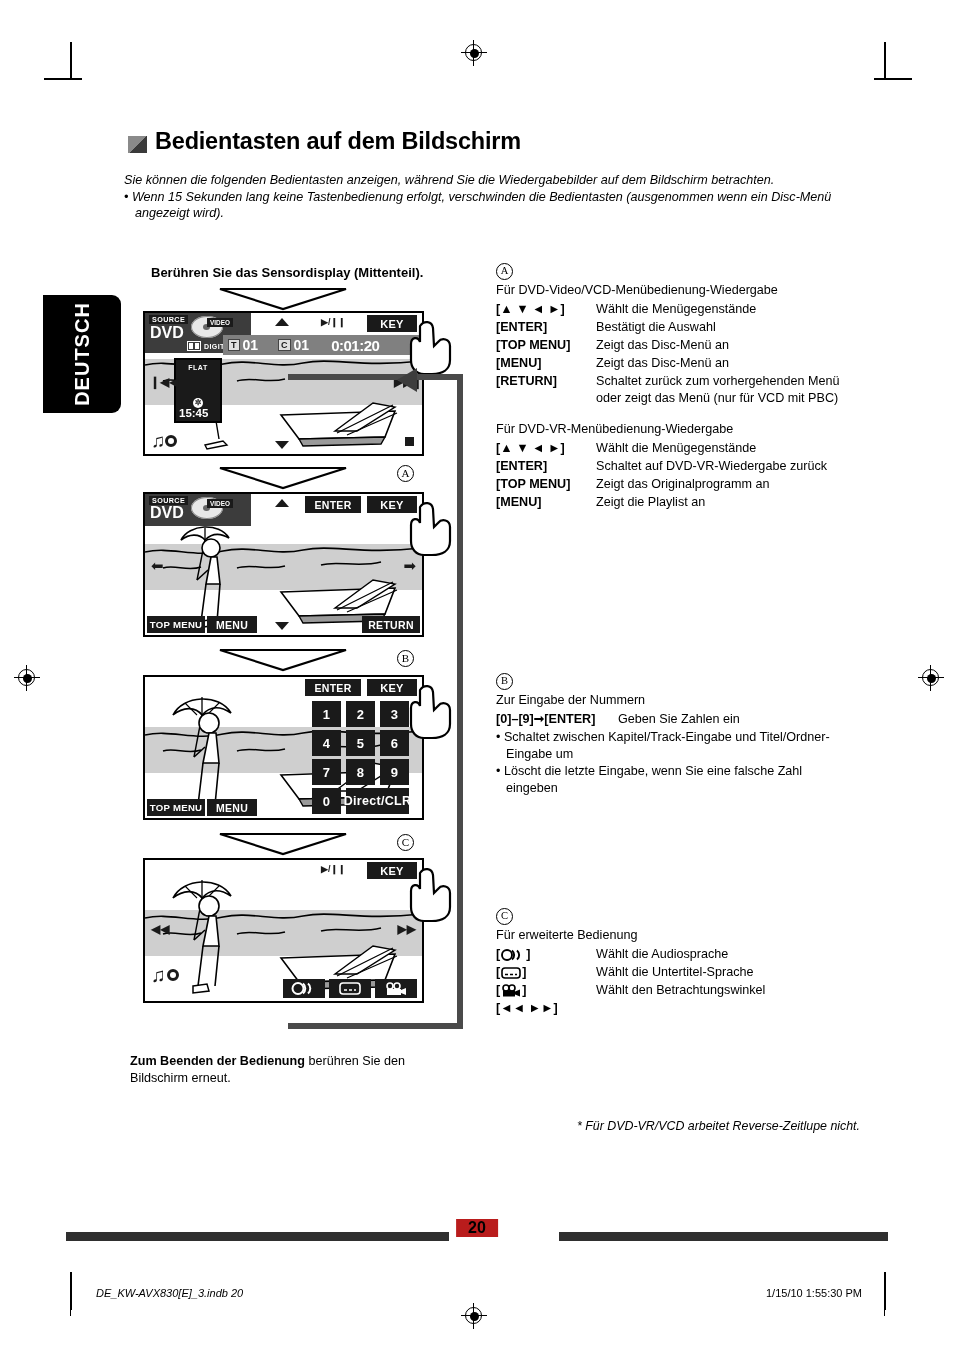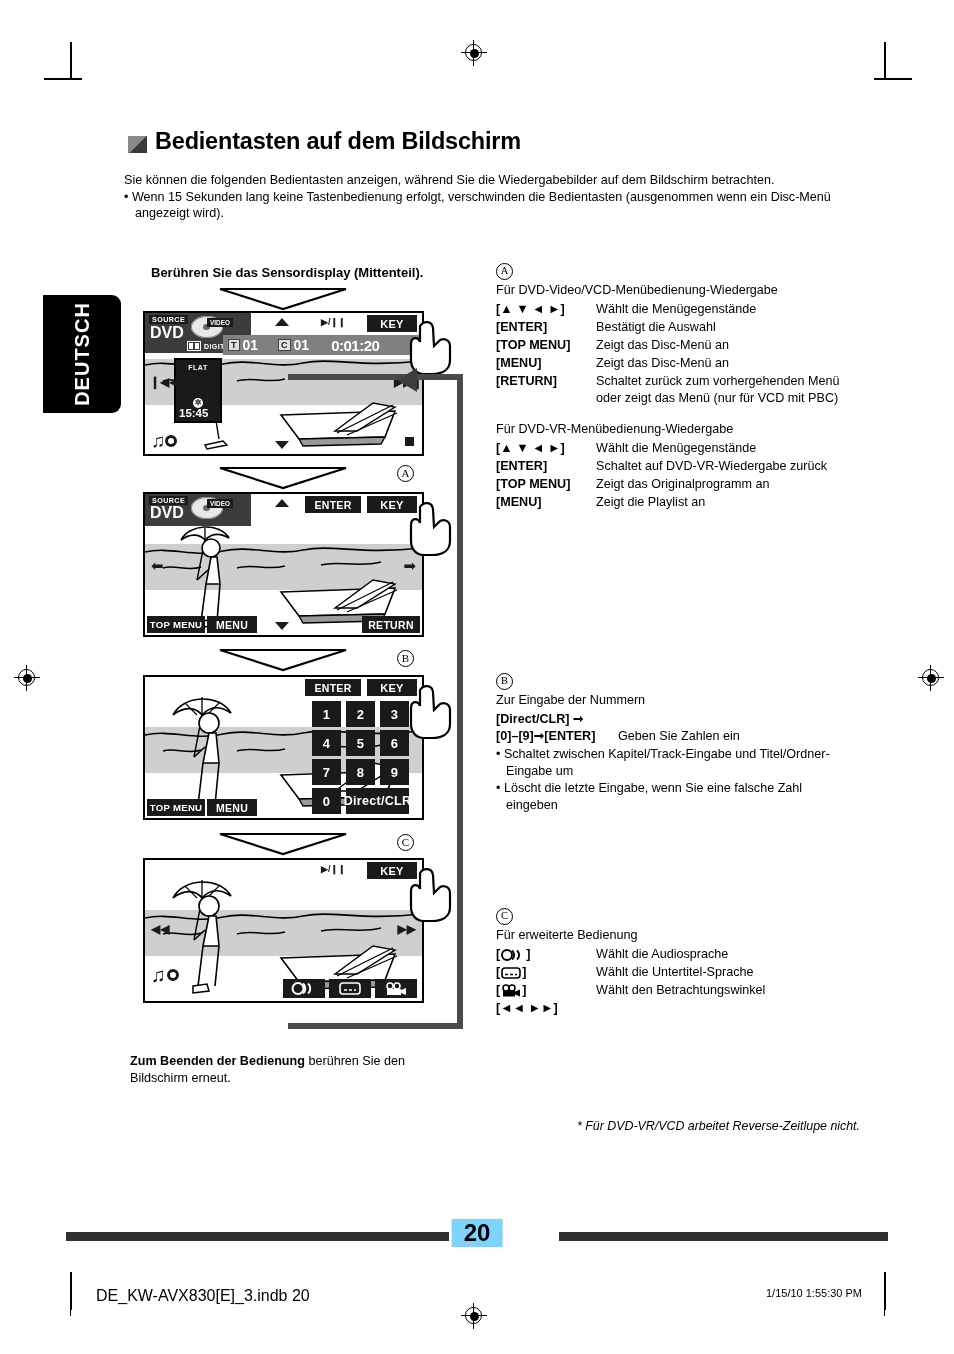--- a/index.html
+++ b/index.html
@@ -27,21 +27,21 @@
 
   
   #page-title{left:128px;top:131px;font-size:23.5px;font-weight:700;letter-spacing:-.2px;}
   #title-square{left:128px;top:136px;width:19px;height:17px;
       background:linear-gradient(135deg,#8a8a8a 0 52%,#3a3a3a 52% 100%);}
   #title-text{position:absolute;left:27px;top:-3px;white-space:nowrap;}
 
   .body-txt{font-size:12.6px;line-height:16.5px;}
 
   #intro{left:124px;top:172px;width:718px;}
-  #intro p{margin:0;}
+  #intro p{margin:0;font-style:italic;}
   #intro .bullet{padding-left:11px;text-indent:-11px;}
 
   #touch-heading{left:151px;top:265px;font-size:13px;font-weight:700;}
 
   
   .rcol{left:496px;width:350px;}
   .circ-label{display:inline-block;width:15px;height:15px;border:1.3px solid #000;
      border-radius:50%;font-size:10.5px;line-height:14px;text-align:center;
      font-family:"Liberation Serif",serif;}
   .sect-head{font-size:12.6px;margin:3px 0 4px 0;}
@@ -55,22 +55,22 @@
         padding-left:14px;text-indent:-14px;}
 
   
   #end-note{left:130px;top:1053px;width:320px;font-size:12.6px;line-height:17px;}
   #end-note b{font-weight:700;margin-top:35px;}
 
   
   #footer-rule{left:66px;top:1232px;width:822px;height:9px;}
   #footer-rule .seg{position:absolute;top:0;height:9px;background:#2f2f2f;}
   #pagenum{position:absolute;left:50%;top:-13px;transform:translateX(-50%);
-           font-size:24px;font-weight:700;background:#7dd3fc;padding:0 12px;}
-  #foot-left{left:96px;top:1287px;font-size:16px;font-family:"Liberation Sans",sans-serif;}
+           font-size:16px;font-weight:700;background:#b91c1c;padding:0 12px;}
+  #foot-left{left:96px;top:1287px;font-size:11px;font-family:"Liberation Sans",sans-serif;font-style:italic;}
   #foot-right{right:92px;top:1287px;font-size:11px;text-align:right;}
   .foot-bar{position:absolute;background:#000;width:1.4px;height:44px;top:1272px;}
 
   
   .screen{position:absolute;border:2.4px solid #000;background:#fff;
           overflow:hidden;box-sizing:border-box;}
   .sky{position:absolute;left:0;right:0;top:0;height:40%;background:#fff;}
   .sea{position:absolute;left:0;right:0;background:#cfcfcf;}
   .sand{position:absolute;left:0;right:0;bottom:0;background:#fff;}
 
@@ -452,21 +452,20 @@
     <div class="kv">
         <div class="k">[MENU]</div>
         <div class="v">Zeigt die Playlist an</div>
       </div>
   </div>
 </div>
 
 <div class="rcol abs" style="top:670px;">
   <div><span class="circ-label">B</span></div>
   <div class="sect-head">Zur Eingabe der Nummern</div>
-  <div style="font-size:12.6px;line-height:17px;font-weight:700;">[Direct/CLR] ➞</div>
   <div class="kv">
       <div class="k" style="flex:0 0 122px;width:122px;">[0]–[9]➞[ENTER]</div>
       <div class="v">Geben Sie Zahlen ein</div>
     </div>
   <div class="kv">
     <div class="v">
         <ul>
       <li>Schaltet zwischen Kapitel/Track-Eingabe und Titel/Ordner-Eingabe um</li>
       <li>Löscht die letzte Eingabe, wenn Sie eine falsche Zahl eingeben</li>
     </ul>

